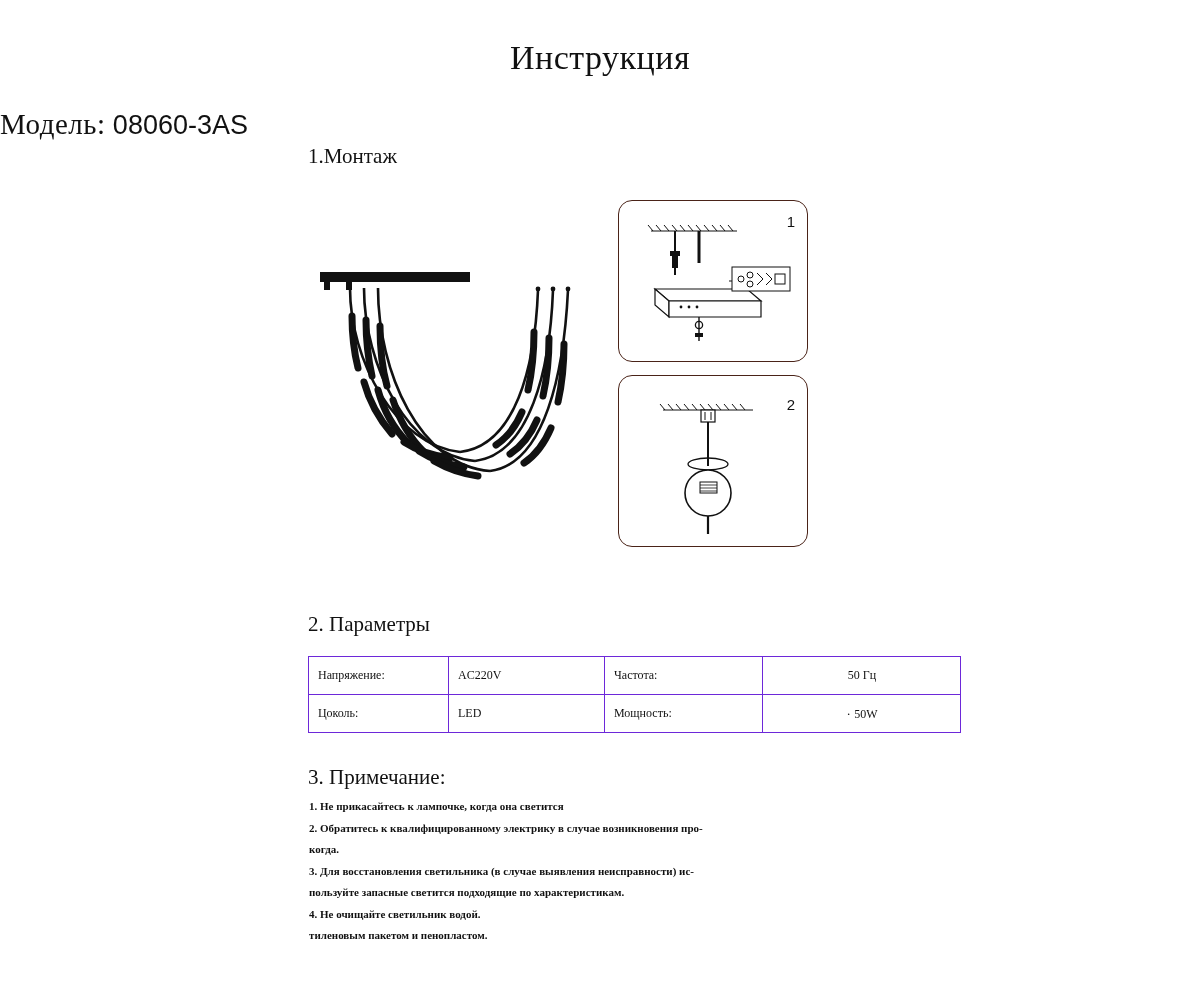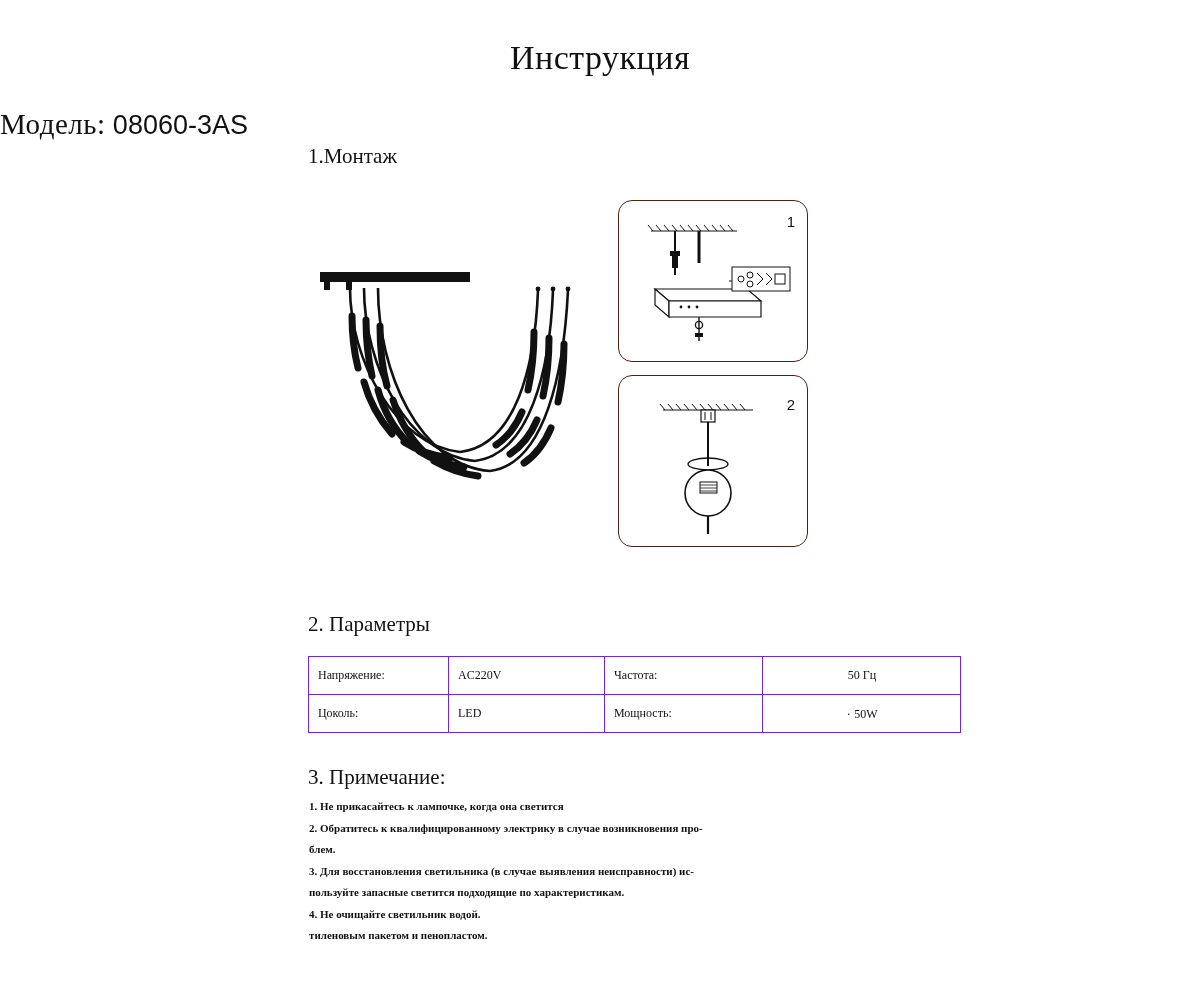--- a/index.html
+++ b/index.html
@@ -309,20 +309,20 @@
         <td class="val2 dot-prefix">50W</td>
       </tr>
     </tbody>
   </table>
 
   <div class="section-notes">3. Примечание:</div>
 
   <div class="notes">
     <p>1. Не прикасайтесь к лампочке, когда она светится</p>
     <p>2. Обратитесь к квалифицированному электрику в случае возникновения про-</p>
-    <p>блем.</p>
+    <p>когда.</p>
     <p>3. Для восстановления светильника (в случае выявления неисправности) ис-</p>
     <p>пользуйте запасные светится подходящие по характеристикам.</p>
     <p>4. Не очищайте  светильник водой.</p>
     <p>тиленовым пакетом и пенопластом.</p>
   </div>
 
 </div>
 
 </body></html>

